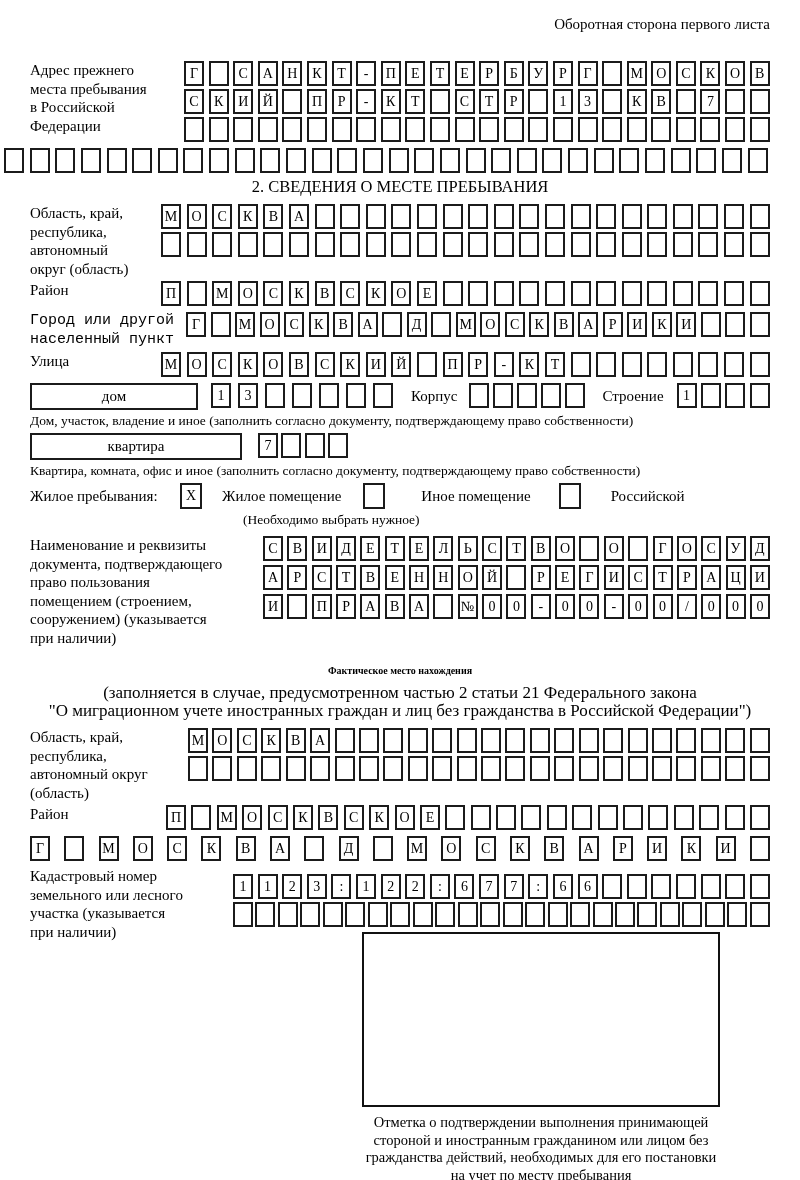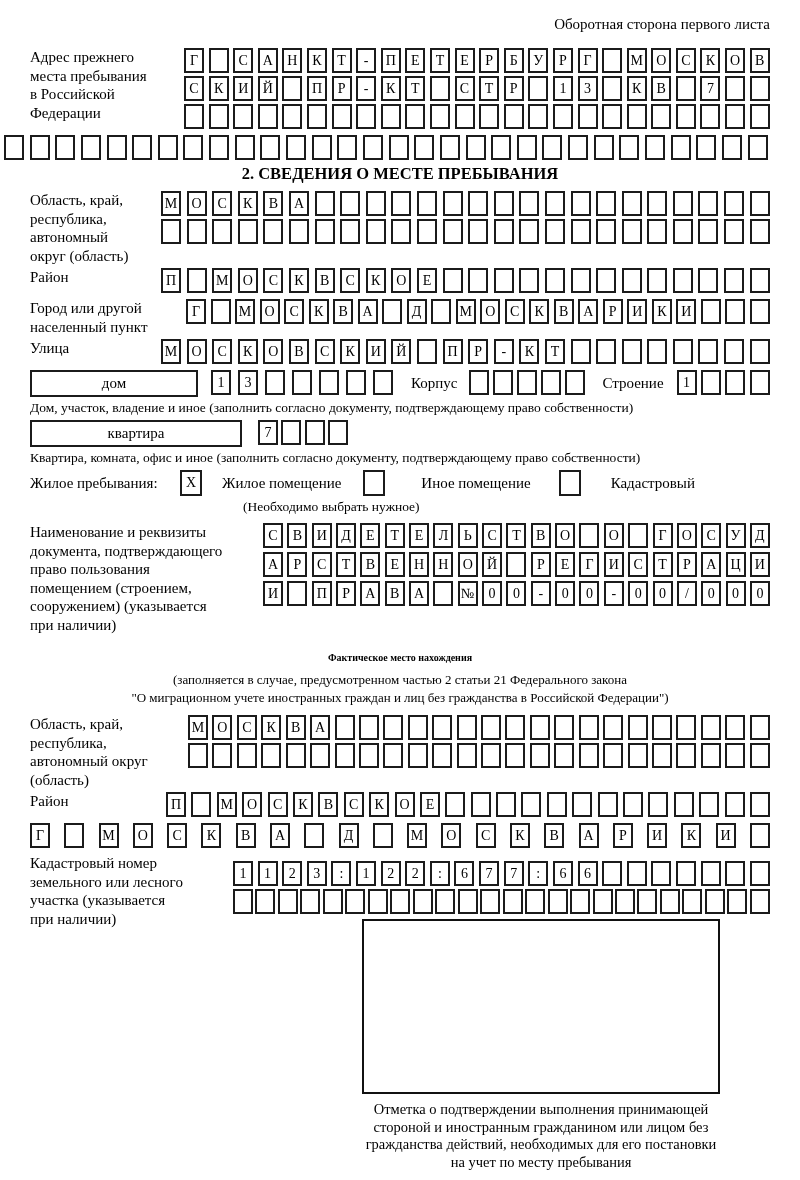--- a/index.html
+++ b/index.html
@@ -1,42 +1,42 @@
 <!DOCTYPE html>
 <html><head>
 <meta charset="utf-8">
 <style>
   html,body{margin:0;padding:0;background:#fff;}
   body{width:800px;height:1180px;overflow:hidden;color:#000;
        font-family:"Liberation Serif", serif;}
   .page{box-sizing:border-box;width:800px;height:1180px;padding:16px 30px 0 30px;}
-  .header-note{text-align:right;font-size:15px;margin-bottom:15px;}
+  .header-note{text-align:right;font-size:15px;margin-bottom:28px;}
   .frow{display:flex;align-items:flex-start;margin-bottom:3px;gap:8px;}
   .grow{flex:1 1 auto;}
   .bcol{flex:1 1 auto;}
   .flabel{font-size:15px;line-height:18.5px;white-space:pre-line;flex:none;}
-  .w146{width:146px;} .w123{width:123px;} .w148{width:148px;} .w225{width:225px;}
+  .w146{width:146px;} .w123{width:123px;} .w148{width:148px;font-family:Liberation Mono, monospace;} .w225{width:225px;}
   .w150{width:150px;} .w128{width:128px;} .w203{width:203px;} .w195{width:195px;}
   .box-row{display:flex;justify-content:space-between;margin-bottom:3px;}
   .box{flex:none;box-sizing:border-box;width:20px;height:25px;border:2px solid #1b1b1b;
        display:flex;align-items:center;justify-content:center;font-size:14px;background:#fff;}
   .row4{margin-left:-26px;width:764px;margin-top:1px;}
   .hint{font-size:13.5px;line-height:16px;margin:2px 0 4px 0;}
   .center{text-align:center;}
-  .sec-title{font-size:16.5px;font-weight:bold;text-align:center;margin:4px 0 7px 0;}
+  .sec-title{font-size:16.5px;font-weight:normal;text-align:center;margin:4px 0 7px 0;}
   .type-box{box-sizing:border-box;height:27px;border:2px solid #1b1b1b;display:flex;
             align-items:center;justify-content:center;font-size:15px;flex:none;}
   .house-row .box-row, .apt-row .box-row{margin-bottom:0;}
   .inline-label{font-size:15px;line-height:27px;flex:none;}
   .cbx{width:22px;height:26px;}
   .opt-label{font-size:15px;line-height:26px;flex:none;}
   .stay-hint{font-size:13.5px;margin:2px 0 8px 213px;}
   .doc-row{margin-bottom:4px;}
   .act-title{font-size:10px;font-weight:bold;text-align:center;margin:18px 0 8px 0;}
-  .subtitle{font-size:13px;line-height:18px;text-align:center;white-space:pre-line;margin-bottom:8px;}
+  .subtitle{font-size:17px;line-height:18px;text-align:center;white-space:pre-line;margin-bottom:8px;}
   .stamp-wrap{width:446px;margin:-12px 6px 0 auto;}
   .stamp-box{box-sizing:border-box;width:358px;height:175px;border:2px solid #111;margin:0 auto 7px auto;}
   .stamp-caption{font-size:14.5px;line-height:17.5px;text-align:center;white-space:pre-line;}
 </style>
 </head>
 <body>
 
 <div class="page">
 
   <div class="header-note">Оборотная сторона первого листа</div>
@@ -354,21 +354,21 @@
   </div>
   <div class="hint">Квартира, комната, офис и иное (заполнить согласно документу, подтверждающему право собственности)</div>
 
   <div class="frow">
     <div class="opt-label" style="width:142px;">Жилое пребывания:</div>
     <span class="box cbx">X</span>
     <div class="opt-label" style="margin-left:12px;">Жилое помещение</div>
     <span class="box cbx" style="margin-left:14px;"></span>
     <div class="opt-label" style="margin-left:28px;">Иное помещение</div>
     <span class="box cbx" style="margin-left:20px;"></span>
-    <div class="opt-label" style="margin-left:22px;">Кадастровый</div>
+    <div class="opt-label" style="margin-left:22px;">Российской</div>
   </div>
   <div class="stay-hint">(Необходимо выбрать нужное)</div>
 
   <div class="frow">
     <div class="flabel w225">Наименование и реквизиты
 документа, подтверждающего
 право пользования
 помещением (строением,
 сооружением) (указывается
 при наличии)</div>

